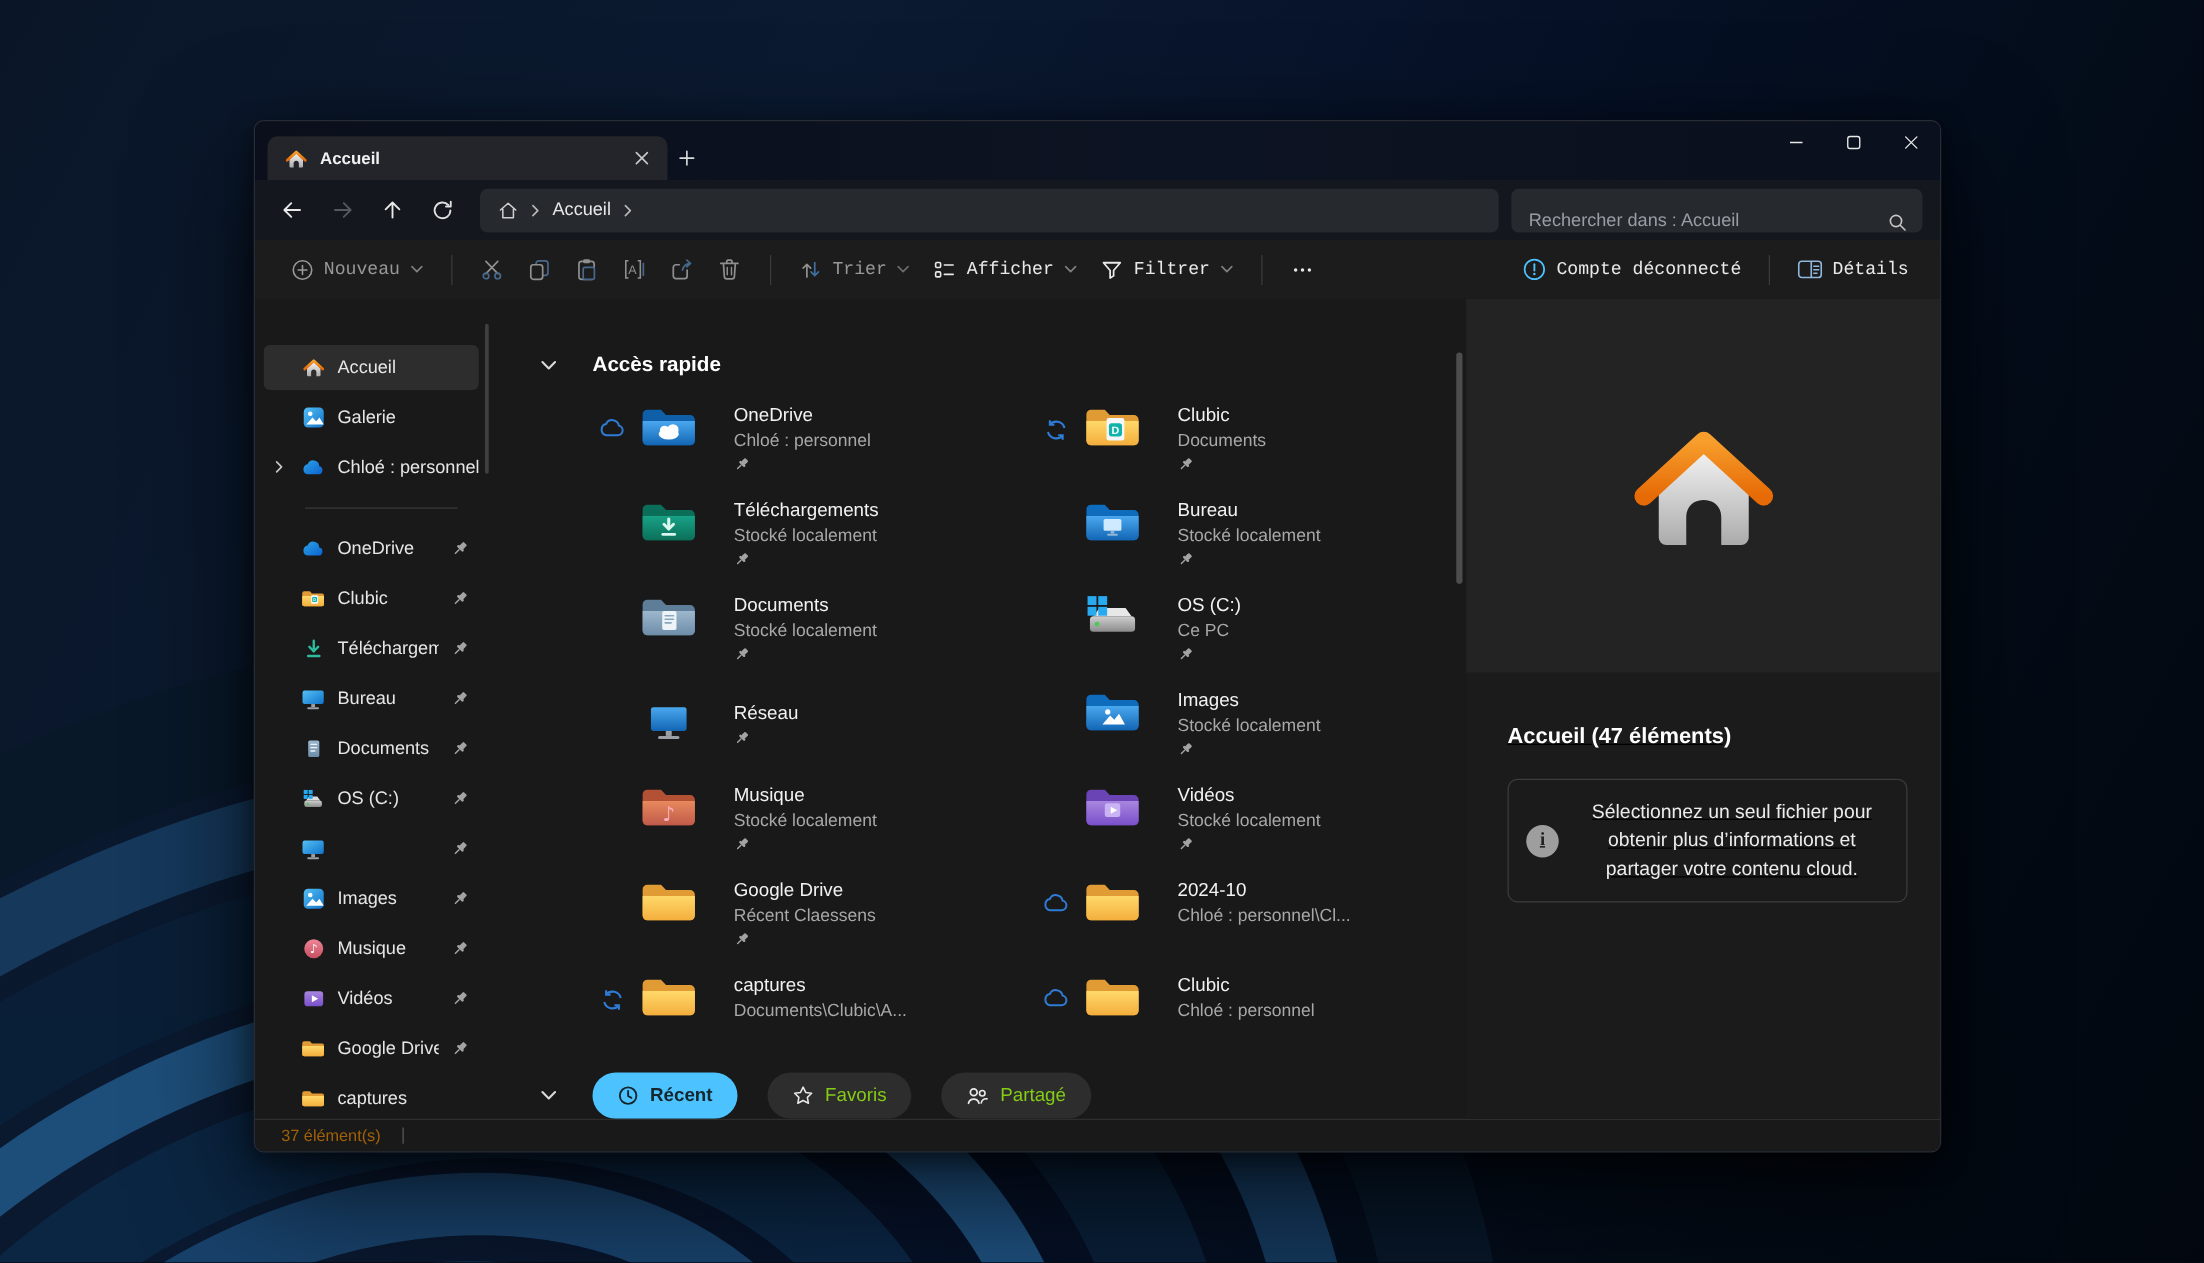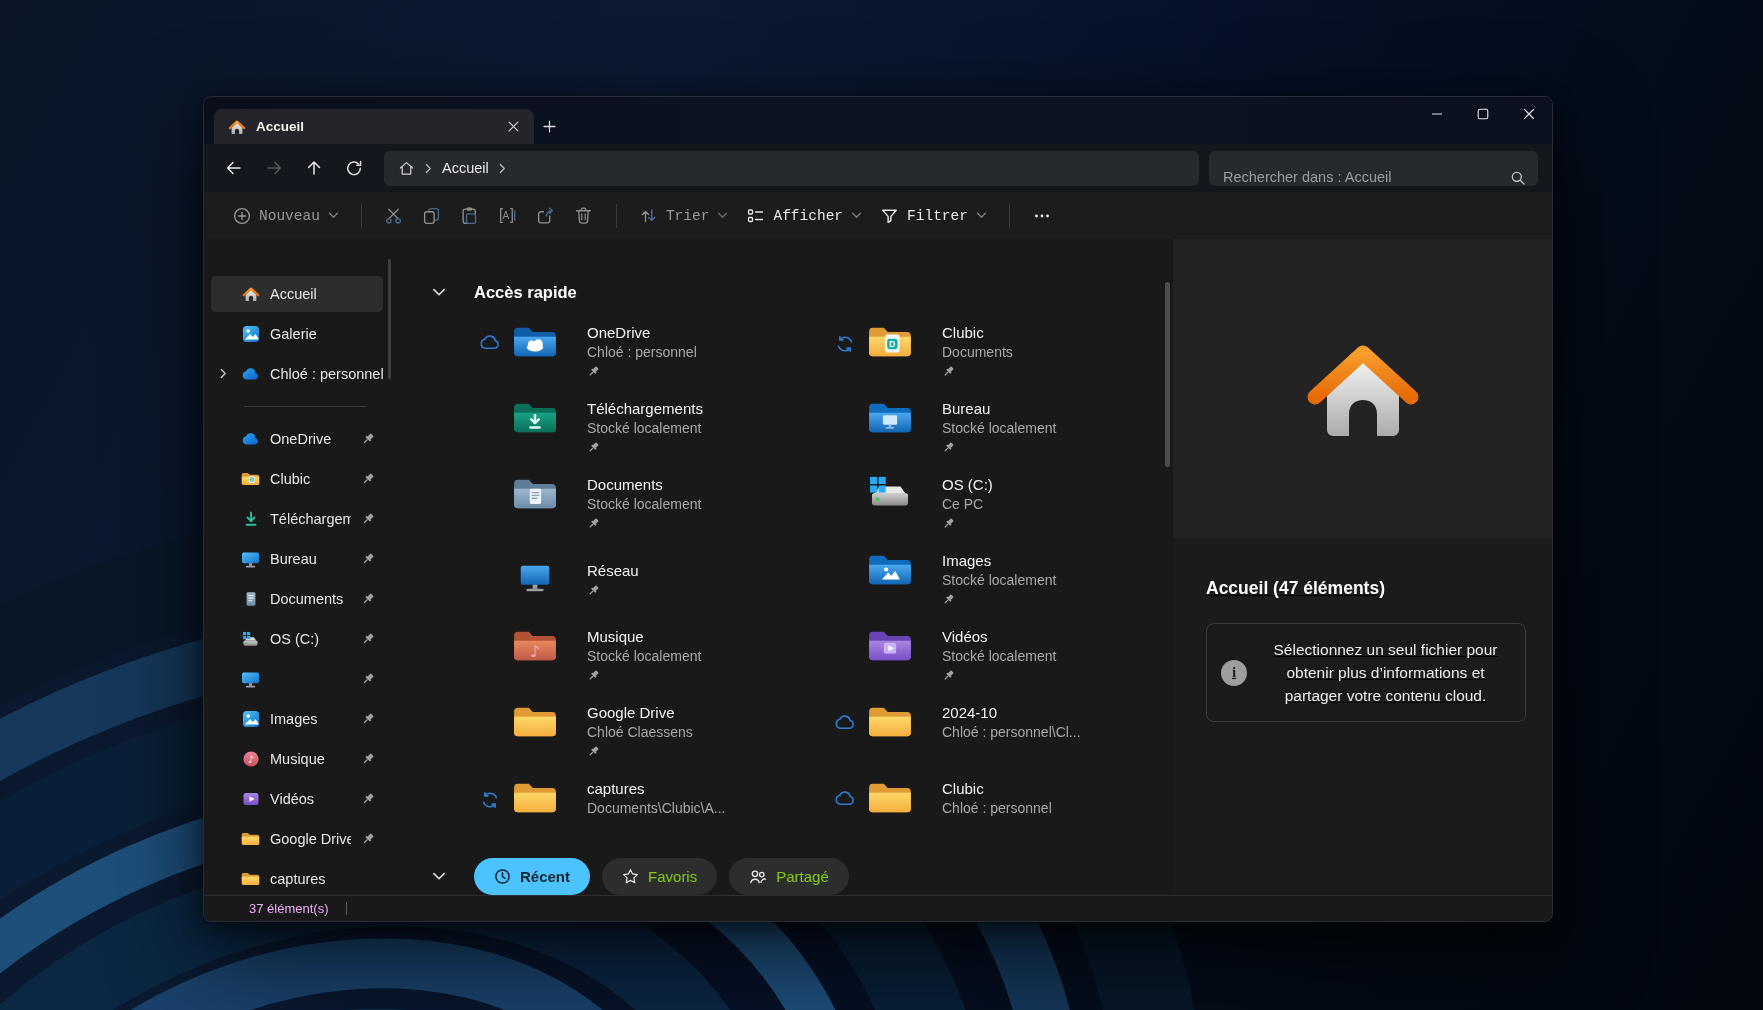--- a/index.html
+++ b/index.html
@@ -68,38 +68,38 @@
   .tile{display:flex;align-items:flex-start;padding-top:5px;}
   .tile.mid{padding-top:15px;}
   .tstat{width:45px;flex:none;display:flex;justify-content:center;padding-top:11px;}
   .tile.mid .tstat{padding-top:4px;}
   .tico{width:46px;height:38px;flex:none;margin-right:29px;}
   .ttxt{display:flex;flex-direction:column;min-width:0;}
   .tname{color:#f2f2f2;font-size:15px;line-height:20px;white-space:nowrap;}
   .tsub{color:#a8a8a8;font-size:14px;line-height:19px;white-space:nowrap;}
   .tpin{width:13px;height:13px;margin-top:3px;}
   .bottomrow{margin-top:8px;display:flex;align-items:center;padding-left:40px;gap:28px;}
-  .pills{display:flex;gap:12px;}
+  .pills{display:flex;gap:24px;}
   .pill{height:37px;border-radius:19px;display:flex;align-items:center;gap:9px;padding:0 20px;font-size:15px;}
   .pill.active{background:#4cc2ff;color:#15262e;font-weight:600;}
   .pill.plain{background:#2d2d2d;color:#84cc16;}
   .vscroll{position:absolute;left:961px;top:43px;width:5px;height:185px;background:#4d4d4d;border-radius:3px;}
 
   
   .details{width:379px;flex:none;display:flex;flex-direction:column;background:#1b1b1b;text-decoration:underline;}
   .preview{height:299px;flex:none;background:#232323;display:flex;align-items:center;justify-content:center;}
   .dbody{padding:40px 26px 0 33px;}
   .dtitle{color:#ffffff;font-size:17.5px;font-weight:700;}
   .infobox{margin-top:24px;border:1px solid #3c3c3c;border-radius:8px;padding:14px 14px 14px 14px;display:flex;align-items:center;gap:13px;}
   .iinfo{width:26px;height:26px;flex:none;border-radius:50%;background:#9e9e9e;color:#222;display:flex;align-items:center;justify-content:center;font-size:15px;font-weight:700;font-family:"Liberation Serif",serif;}
   .infotext{color:#ececec;font-size:15.5px;line-height:23px;text-align:center;}
 
   
   .statusbar{height:25px;flex:none;display:flex;align-items:center;background:#191919;border-top:1px solid #2e2e2e;padding-left:21px;gap:18px;}
-  .scount{color:#f0abfc;font-size:13px;margin-left:24px;}
+  .scount{color:#a16207;font-size:13px;}
   .sbar-div{width:1px;height:13px;background:#5a5a5a;}
 </style>
 </head>
 <body>
 
 <svg width="0" height="0" style="position:absolute">
   <defs>
     <linearGradient id="gy" x1="0" y1="0" x2="0" y2="1">
         <stop offset="0" stop-color="#ffd96a"></stop>
         <stop offset="1" stop-color="#f3ae3d"></stop>
@@ -379,20 +379,39 @@
       <span class="vdiv"></span>
       <span class="cic">
         <svg width="18" height="18" viewBox="0 0 18 18">
             <g fill="#e9e9e9">
               <circle cx="3.5" cy="9" r="1.4"></circle>
               <circle cx="9" cy="9" r="1.4"></circle>
               <circle cx="14.5" cy="9" r="1.4"></circle>
             </g>
           </svg>
       </span>
+      <div class="cright">
+        <button class="cbtn lit">
+          <svg width="19" height="19" viewBox="0 0 19 19">
+              <circle cx="9.5" cy="9.5" r="7.8" fill="none" stroke="#4cc2ff" stroke-width="1.4"></circle>
+              <path d="M9.5 5.4v5" stroke="#4cc2ff" stroke-width="1.5" stroke-linecap="round"></path>
+              <circle cx="9.5" cy="13.2" r="1" fill="#4cc2ff"></circle>
+            </svg>
+          <span>Compte déconnecté</span>
+        </button>
+        <span class="vdiv"></span>
+        <button class="cbtn lit">
+          <svg width="20" height="17" viewBox="0 0 20 17">
+              <rect x="1" y="2" width="18" height="13" rx="2.5" fill="none" stroke="#8fb8dd" stroke-width="1.3"></rect>
+              <path d="M11 2.5v12" stroke="#8fb8dd" stroke-width="1.3"></path>
+              <path d="M13 6h4M13 8.8h4M13 11.6h2.6" stroke="#8fb8dd" stroke-width="1.1" stroke-linecap="round"></path>
+            </svg>
+          <span>Détails</span>
+        </button>
+      </div>
     </div>
 
     <div class="bodyrow">
 
       <div class="sidebar">
         <div class="sitem sel">
           <span class="sico">
               <svg width="18" height="16" viewBox="0 0 120 104">
                 <use href="#i-house"></use>
               </svg>
@@ -755,21 +774,21 @@
               </span>
           </div>
 
           <div class="tile">
             <span class="tstat"></span>
             <svg class="tico" viewBox="0 0 48 40" style="--ft:#e19b35;--fb:url(#gy)">
                 <use href="#i-folder"></use>
               </svg>
             <span class="ttxt">
                 <span class="tname">Google Drive</span>
-                <span class="tsub">Chloé Claessens</span>
+                <span class="tsub">Récent Claessens</span>
                 <svg class="tpin" viewBox="0 0 16 16">
                   <use href="#i-pin"></use>
                 </svg>
               </span>
           </div>
 
           <div class="tile">
             <span class="tstat">
                 <svg width="22" height="16" viewBox="0 0 22 16">
                   <use href="#i-cloudline"></use>

